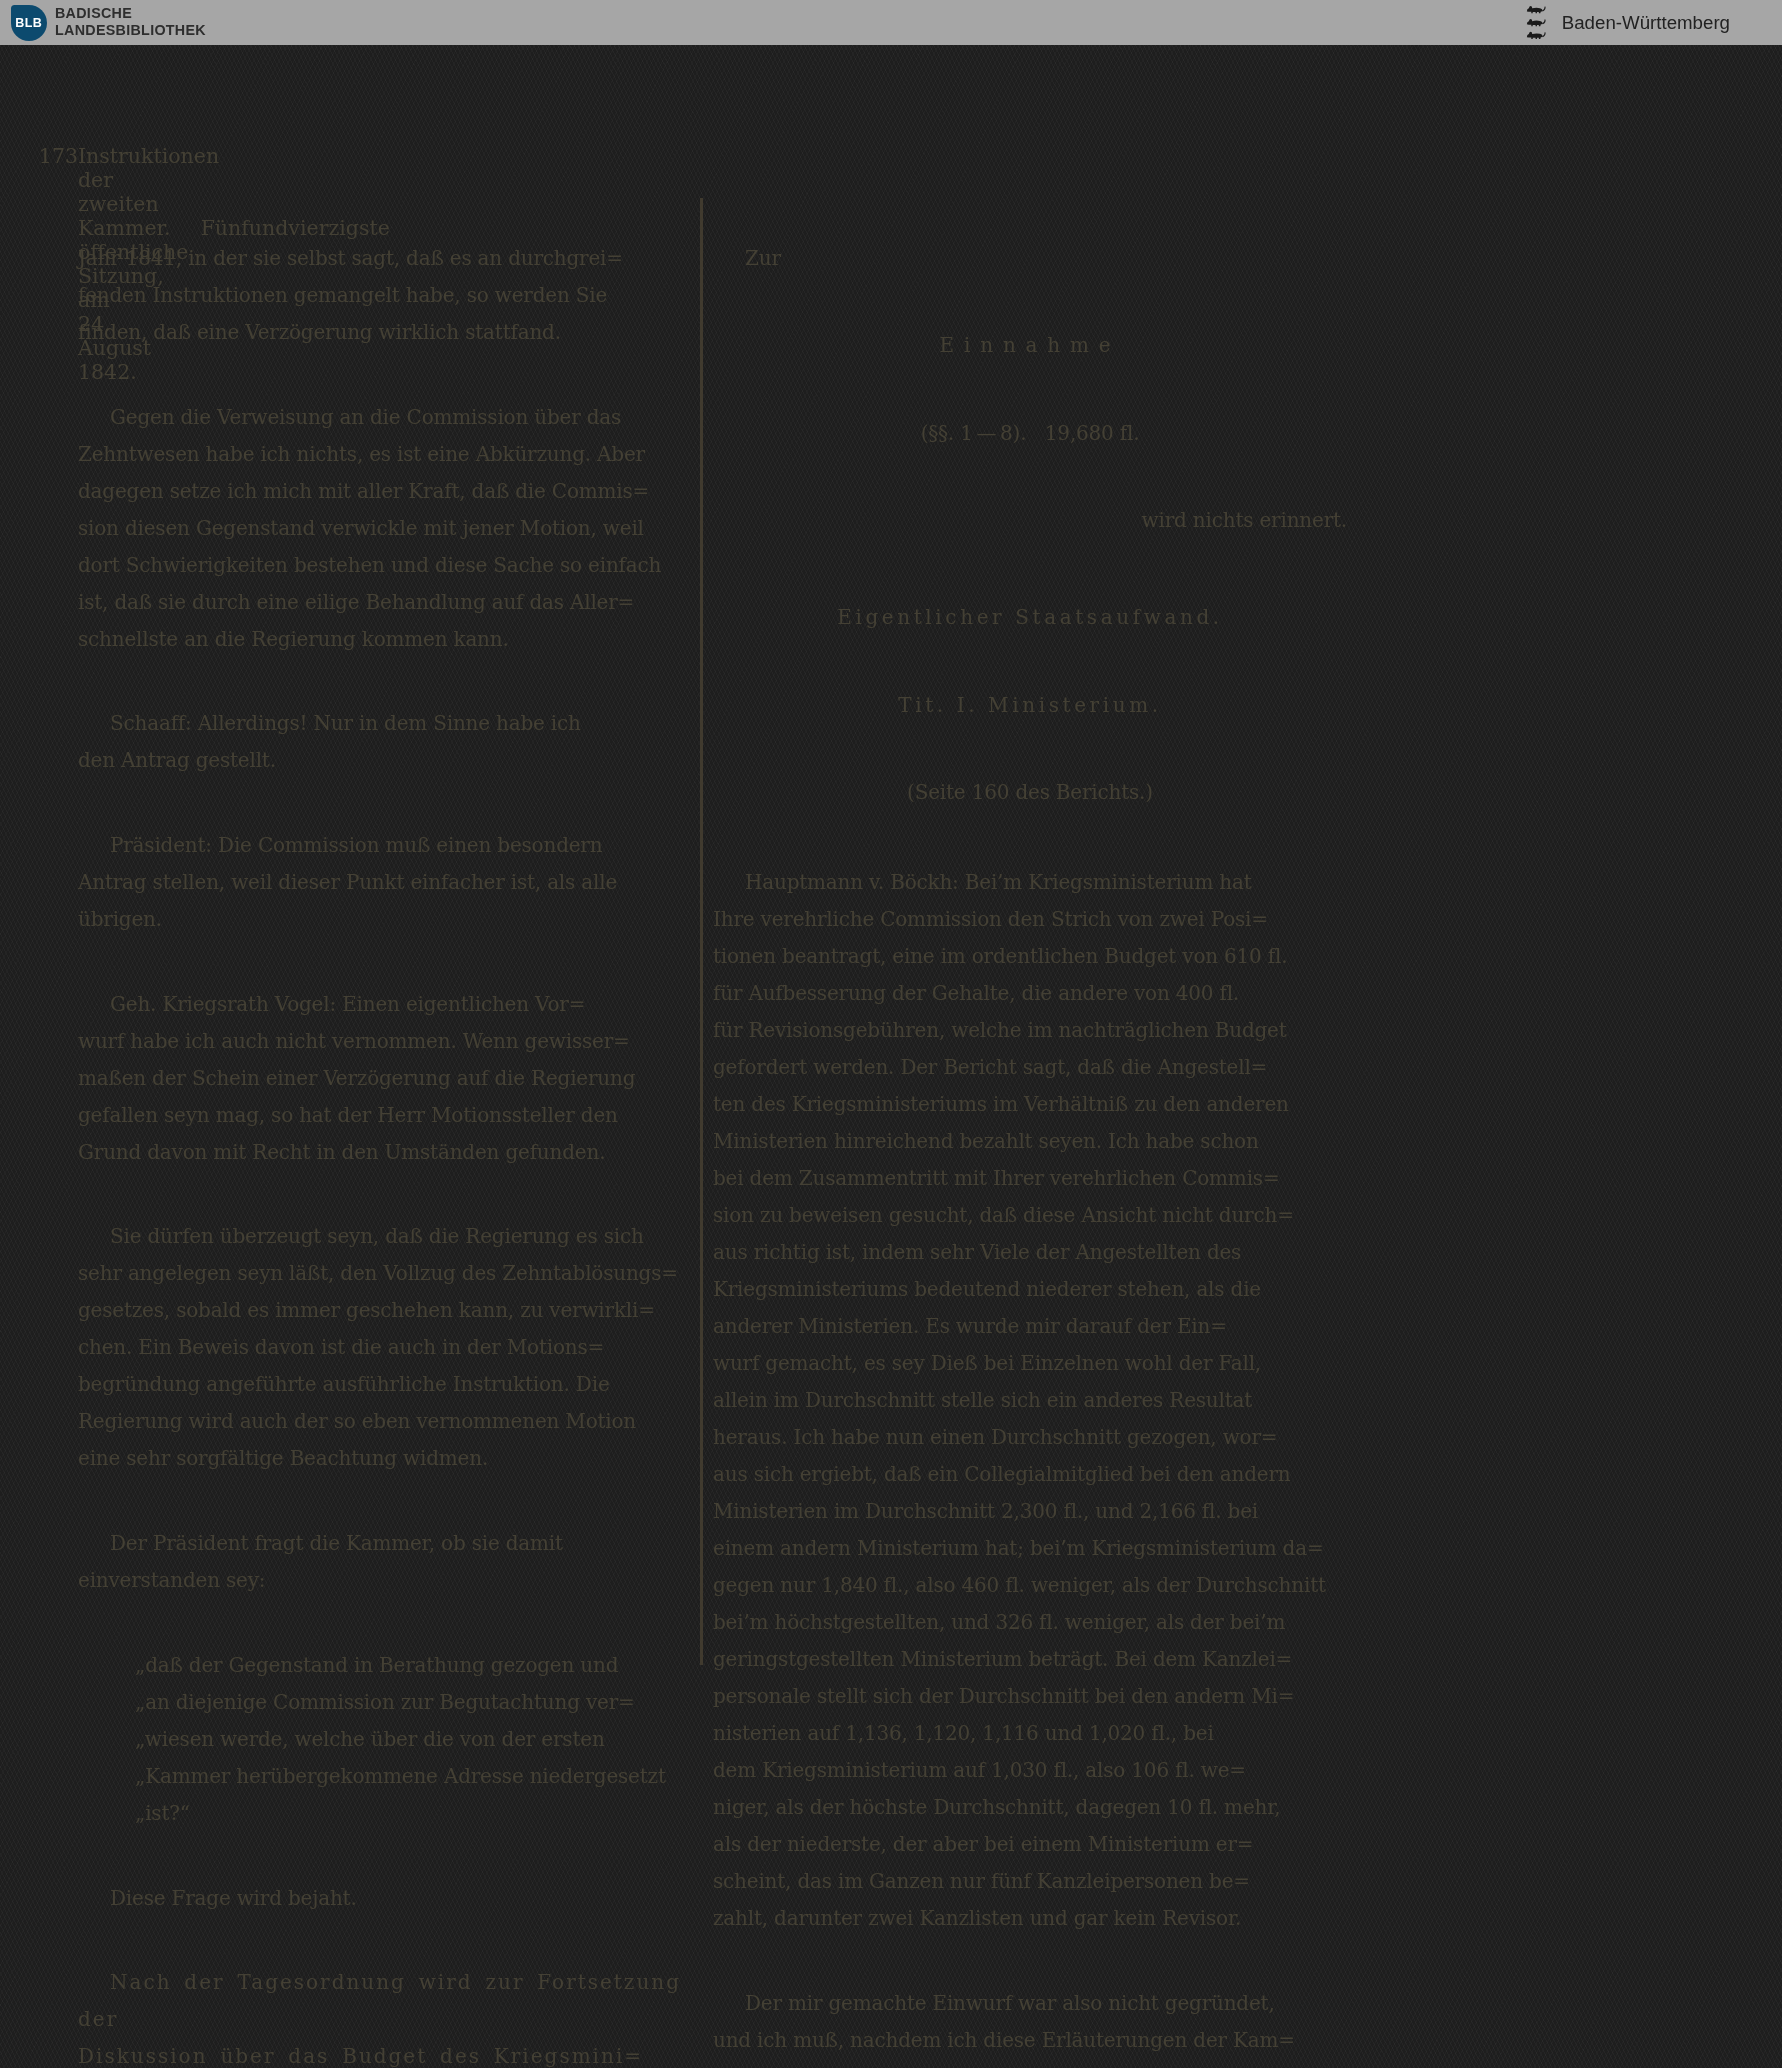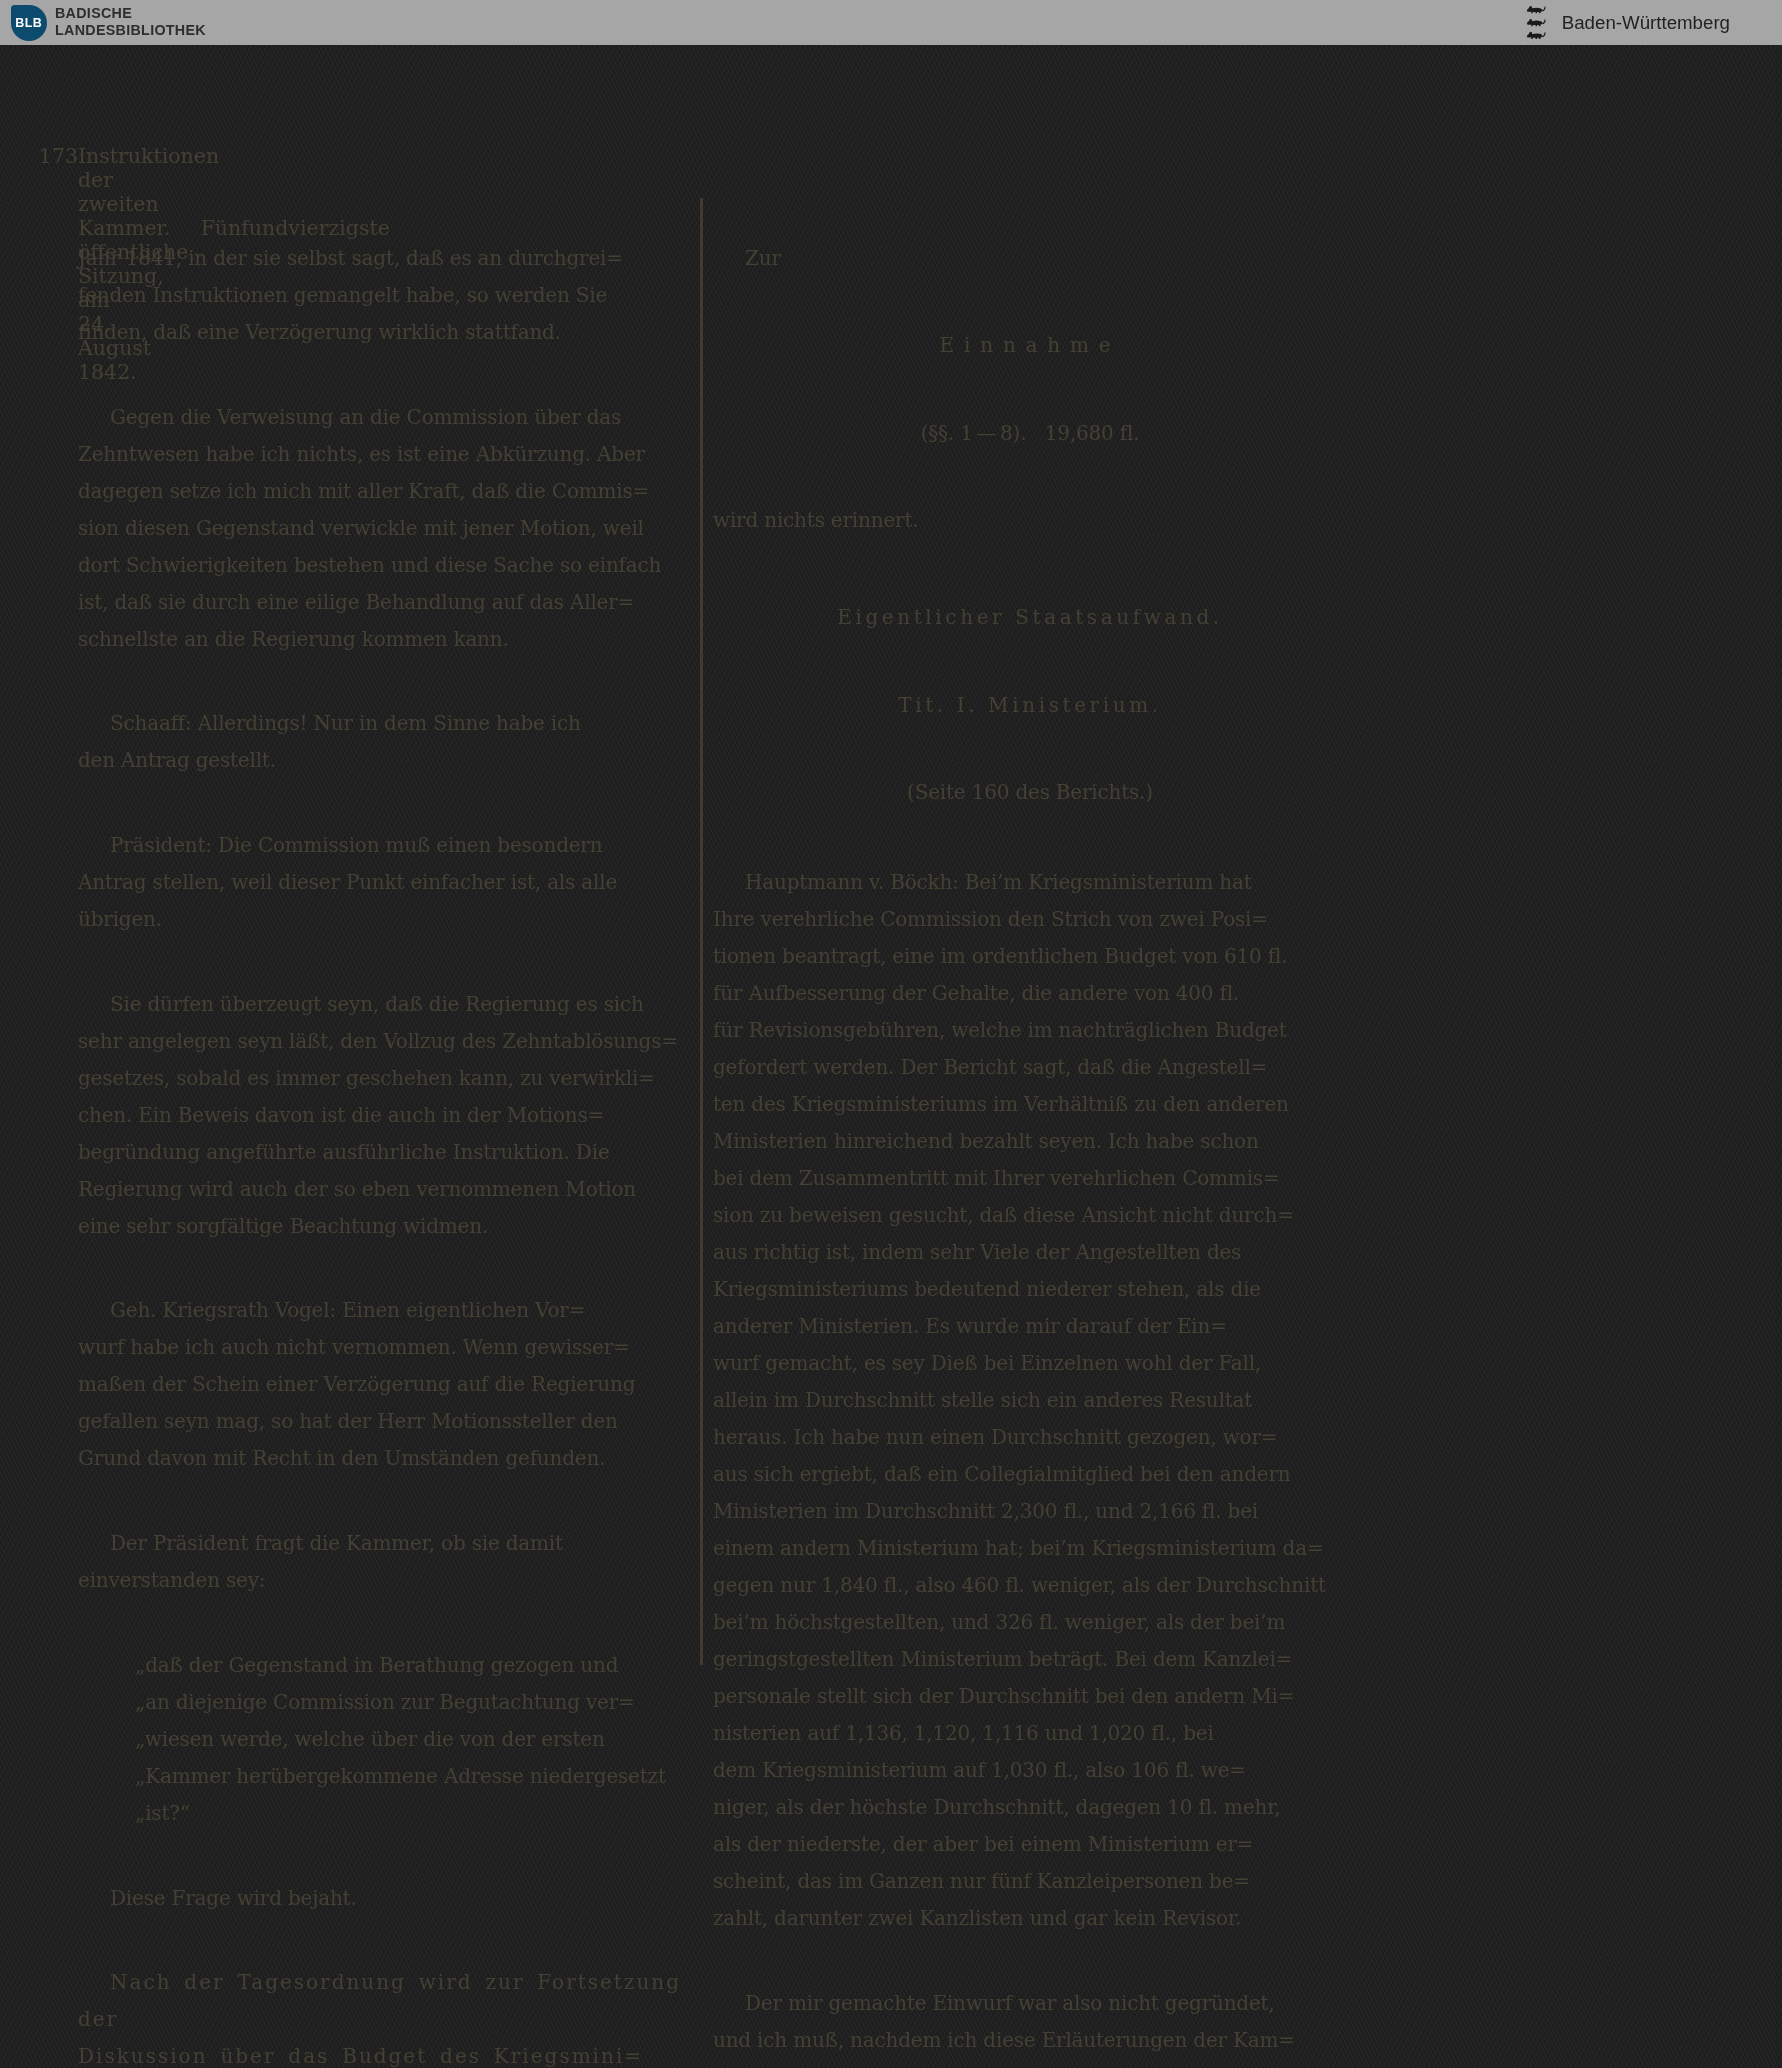--- a/index.html
+++ b/index.html
@@ -77,21 +77,21 @@
   .col-left  { left:78px;  width:610px; }
   .col-right { left:713px; width:634px; }
   .divider { left:700px; top:198px; width:2.7px; height:1467px; background:rgba(72,65,50,0.8); }
 
   .para { margin:0 0 10.7px 0; }
   .indent { text-indent:32px; }
   .quote { padding-left:57px; text-indent:0; }
   .spaced { letter-spacing:2px; word-spacing:4.5px; }
 
   .rline { margin:0 0 13.4px 0; }
-  .rline.note { margin-bottom:23px; }
+  .rline.note { margin-bottom:23px;text-align:right; }
   .rline.source { margin-bottom:16px; }
   .cline { text-align:center; }
   .sp-wide { letter-spacing:9.8px; }
   .sp-mid { letter-spacing:3.6px; }
 
   
   .footer-bar { left:0; top:2270; width:1782px; height:45px; background:#a6a6a6;
     display:flex; align-items:center; font-family:"Liberation Sans", sans-serif; }
   .blb-logo { position:absolute; left:10.7px; top:4.5px; width:36px; height:36px;
     background:#0c4a6e; border-radius:3.6px 18px 18px 18px;
@@ -136,32 +136,32 @@
 dagegen setze ich mich mit aller Kraft, daß die Commis=
 sion diesen Gegenstand verwickle mit jener Motion, weil
 dort Schwierigkeiten bestehen und diese Sache so einfach
 ist, daß sie durch eine eilige Behandlung auf das Aller=
 schnellste an die Regierung kommen kann.</p>
     <p class="para indent">Schaaff: Allerdings!  Nur in dem Sinne habe ich
 den Antrag gestellt.</p>
     <p class="para indent">Präsident: Die Commission muß einen besondern
 Antrag stellen, weil dieser Punkt einfacher ist, als alle
 übrigen.</p>
+    <p class="para indent">Geh. Kriegsrath Vogel: Einen eigentlichen Vor=
+wurf habe ich auch nicht vernommen.  Wenn gewisser=
+maßen der Schein einer Verzögerung auf die Regierung
+gefallen seyn mag, so hat der Herr Motionssteller den
+Grund davon mit Recht in den Umständen gefunden.</p>
     <p class="para indent">Sie dürfen überzeugt seyn, daß die Regierung es sich
 sehr angelegen seyn läßt, den Vollzug des Zehntablösungs=
 gesetzes, sobald es immer geschehen kann, zu verwirkli=
 chen.  Ein Beweis davon ist die auch in der Motions=
 begründung angeführte ausführliche Instruktion.   Die
 Regierung wird auch der so eben vernommenen Motion
 eine sehr sorgfältige Beachtung widmen.</p>
-    <p class="para indent">Geh. Kriegsrath Vogel: Einen eigentlichen Vor=
-wurf habe ich auch nicht vernommen.  Wenn gewisser=
-maßen der Schein einer Verzögerung auf die Regierung
-gefallen seyn mag, so hat der Herr Motionssteller den
-Grund davon mit Recht in den Umständen gefunden.</p>
     <p class="para indent">Der Präsident fragt die Kammer, ob sie damit
 einverstanden sey:</p>
     <p class="para quote">„daß der Gegenstand in Berathung gezogen und
 „an diejenige Commission zur Begutachtung ver=
 „wiesen werde, welche über die von der ersten
 „Kammer herübergekommene Adresse niedergesetzt
 „ist?“</p>
     <p class="para indent">Diese Frage wird bejaht.</p>
     <p class="para indent spaced">Nach der Tagesordnung wird zur Fortsetzung der
 Diskussion über das Budget des Kriegsmini=

